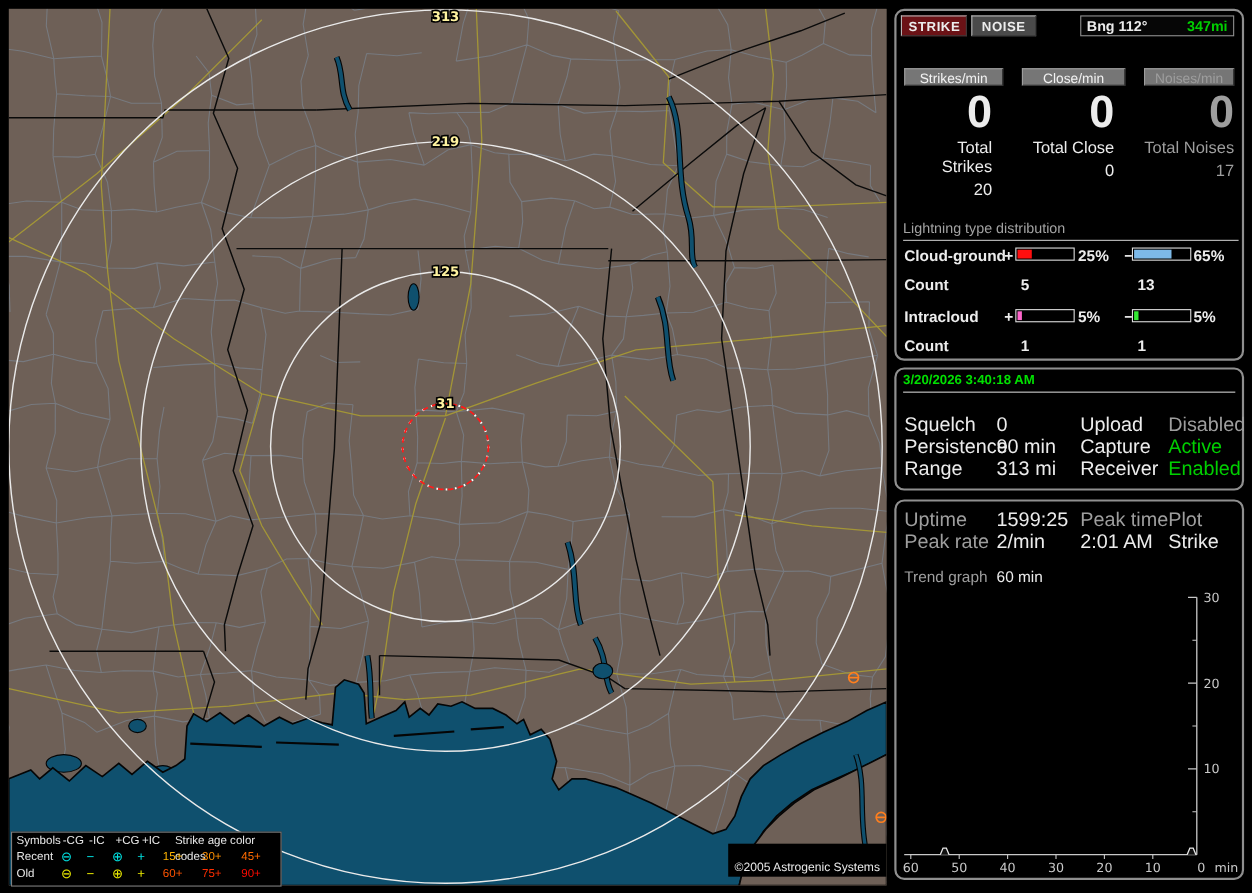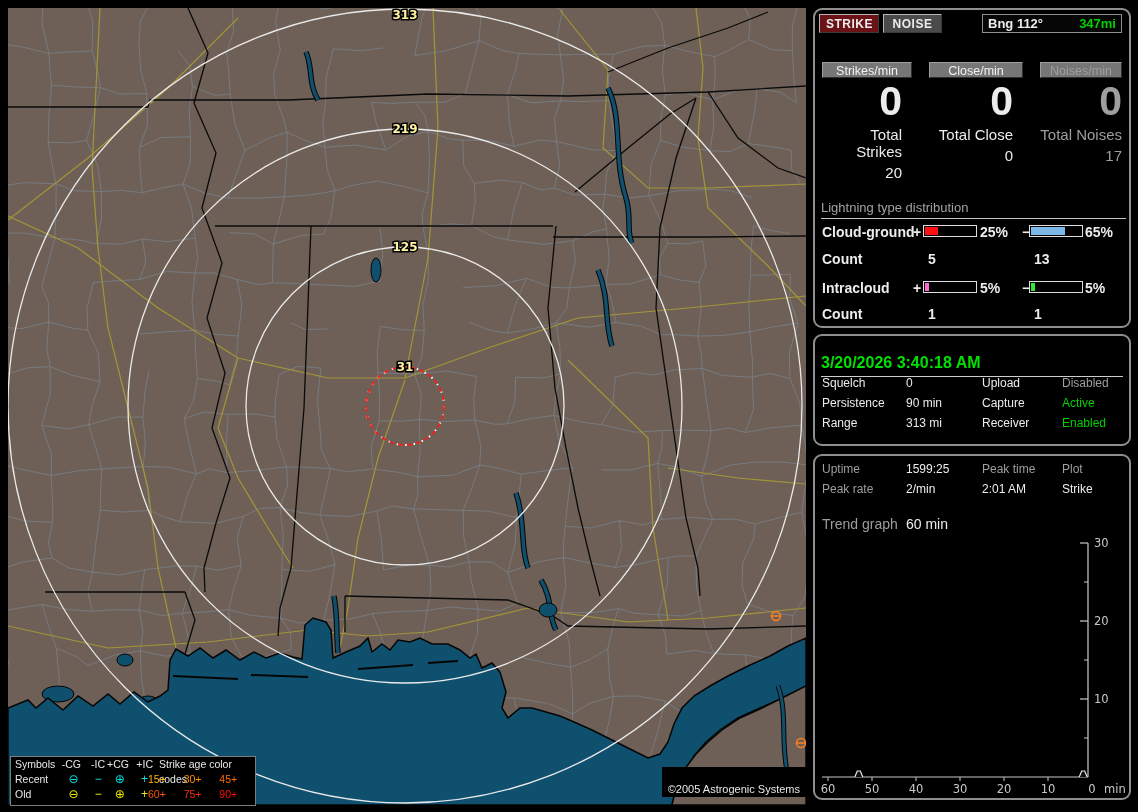--- a/index.html
+++ b/index.html
@@ -8,21 +8,21 @@
   
   .map{position:absolute;left:8px;top:8px;width:798px;height:797px;background:#6e6057;overflow:hidden;}
   .map svg{display:block;}
   .copyright{position:absolute;right:0;bottom:8px;background:#000;color:#e8e8e8;font-size:11px;
     padding:16px 6px 2px 6px;white-space:nowrap;}
   
   .legend{position:absolute;left:10px;top:756px;width:246px;height:50px;background:#000;
     border:1px solid #7d7d7d;box-sizing:border-box;font-size:10.5px;color:#e8e8e8;}
   .lg-row{display:flex;height:15px;line-height:15px;padding-left:4px;}
   .lg-label{width:42px;}
-  .lg-sym{width:24px;text-align:right;font-size:12px;}
+  .lg-sym{width:24px;text-align:left;font-size:12px;}
   .lg-sym.hdr{font-size:10.5px;}
   .lg-age{width:37px;font-weight:normal;}
   .lg-agehdr{flex:1;padding-left:6px;}
   
   .panel{position:absolute;left:813px;width:318px;background:#000;border:2px solid #8f8f8f;
     border-radius:9px;box-sizing:border-box;color:#ececec;}
   .p1{top:8px;height:320px;}
   .p2{top:334px;height:112px;}
   .p3{top:454px;height:346px;}
   .btn{position:absolute;top:4px;height:19px;font-weight:bold;font-size:12px;letter-spacing:.5px;
@@ -55,23 +55,23 @@
   .dsign1{left:98px;font-weight:bold;}
   .dsign2{left:207px;font-weight:bold;}
   .dbar{position:absolute;width:54px;height:12px;top:1px;border:1px solid #dedede;background:#000;box-sizing:border-box;}
   .dbar1{left:108px;}  .dbar2{left:214px;}
   .dfill{height:8px;margin:1px;}
   .dpct1{left:165px;font-weight:bold;}
   .dpct2{left:270px;font-weight:bold;}
   .dcount{left:7px;font-weight:bold;}
   .dcv1{left:113px;font-weight:bold;}
   .dcv2{left:219px;font-weight:bold;}
-  .datetime{position:absolute;left:6px;right:6px;top:18px;font-size:16px;font-weight:bold;color:#00e000;
+  .datetime{position:absolute;left:6px;right:6px;top:2px;font-size:12px;font-weight:bold;color:#00e000;
     border-bottom:1px solid #cfcfcf;padding-bottom:4px;}
-  .krow{position:absolute;left:0;right:0;height:20px;font-size:12px;}
+  .krow{position:absolute;left:0;right:0;height:20px;font-size:18px;}
   .krow span{position:absolute;white-space:nowrap;}
   .kc0{left:7px;} .kc1{left:91px;} .kc2{left:167px;} .kc3{left:247px;}
   .trendlab{position:absolute;top:60px;height:18px;left:0;right:0;font-size:14px;}
   #trend-svg{position:absolute;left:0;top:0;}
 </style>
 </head>
 <body>
 
 <div class="screen">
 

